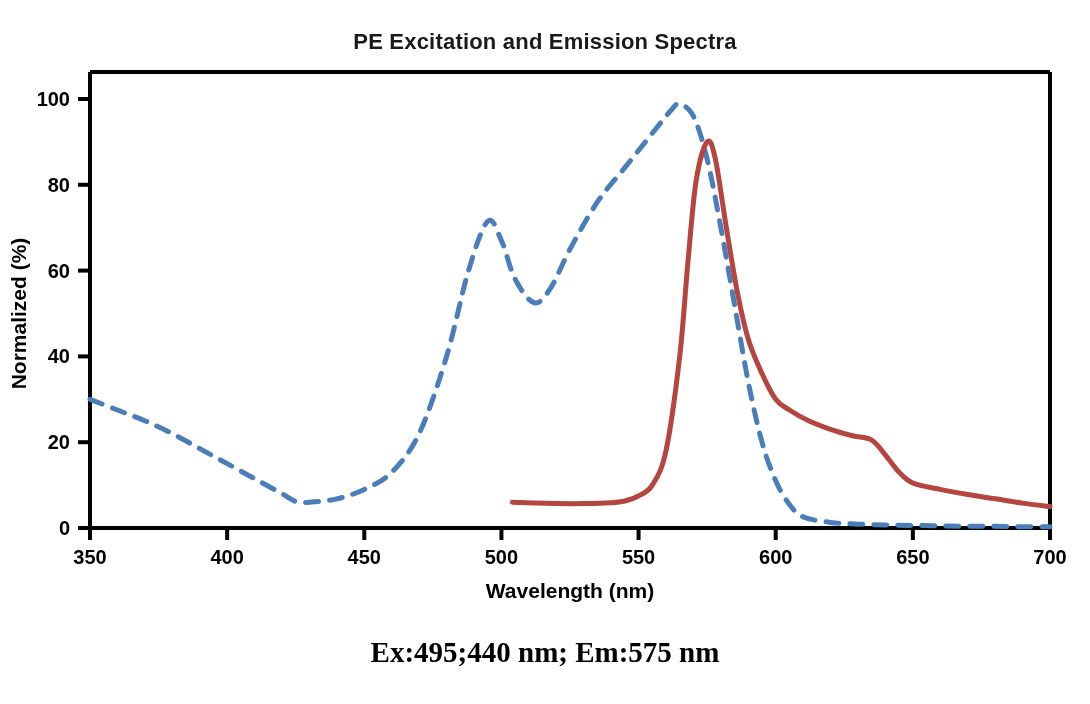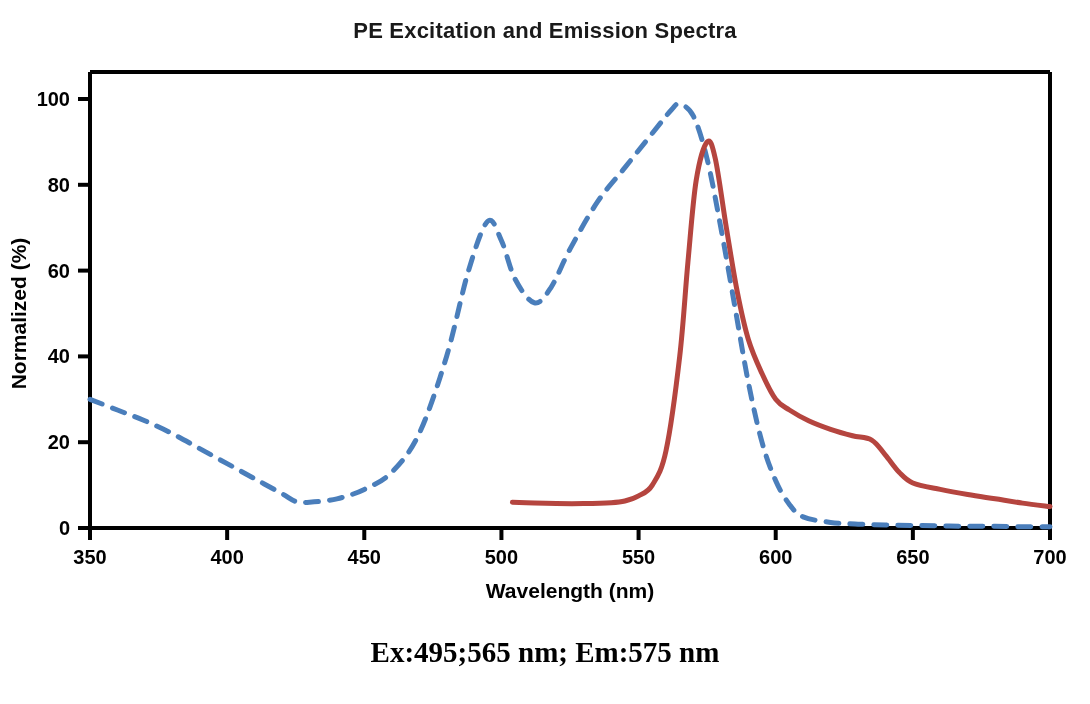--- a/index.html
+++ b/index.html
@@ -16,21 +16,21 @@
     position: relative;
   }
   #page {
     position: relative;
     width: 1090px;
     height: 704px;
   }
   #chart-title {
     position: absolute;
     left: 0;
-    top: 18px;
+    top: 29px;
     width: 1090px;
     text-align: center;
     font-family: "Liberation Sans", sans-serif;
     font-weight: bold;
     font-size: 22px;
     letter-spacing: 0.2px;
     color: #1a1a1a;
   }
   #plot-svg {
     position: absolute;
@@ -100,15 +100,15 @@
       <line x1="912.8571428571428" y1="528" x2="912.8571428571428" y2="540" stroke="#000000" stroke-width="4"></line>
       <text x="912.8571428571428" y="564" text-anchor="middle" class="tick-label">650</text>
       <line x1="1050" y1="528" x2="1050" y2="540" stroke="#000000" stroke-width="4"></line>
       <text x="1050" y="564" text-anchor="middle" class="tick-label">700</text>
       <text x="570" y="598" text-anchor="middle" class="axis-label">Wavelength (nm)</text>
       <text x="26" y="313.5" text-anchor="middle" transform="rotate(-90 26 313.5)" class="axis-label">Normalized (%)</text>
       <path d="M 90.00 399.30 C 94.57 401.09, 108.29 406.45, 117.43 410.02 C 126.57 413.60, 135.71 416.82, 144.86 420.75 C 154.00 424.68, 163.14 428.97, 172.29 433.62 C 181.43 438.27, 190.57 443.63, 199.71 448.63 C 208.86 453.64, 218.00 458.64, 227.14 463.65 C 236.29 468.65, 245.43 473.66, 254.57 478.67 C 263.71 483.67, 275.14 489.89, 282.00 493.68 C 288.86 497.47, 291.14 499.97, 295.71 501.40 C 300.29 502.83, 302.57 502.69, 309.43 502.26 C 316.29 501.83, 327.71 500.97, 336.86 498.83 C 346.00 496.68, 355.14 493.82, 364.29 489.39 C 373.43 484.96, 382.57 481.53, 391.71 472.23 C 400.86 462.94, 410.00 452.93, 419.14 433.62 C 428.29 414.31, 438.34 383.57, 446.57 356.40 C 454.80 329.23, 461.66 293.12, 468.51 270.60 C 475.37 248.08, 482.23 226.27, 487.71 221.26 C 493.20 216.26, 496.86 230.92, 501.43 240.57 C 506.00 250.22, 509.66 268.81, 515.14 279.18 C 520.63 289.55, 528.40 301.34, 534.34 302.77 C 540.29 304.20, 544.86 296.70, 550.80 287.76 C 556.74 278.82, 562.23 263.45, 570.00 249.15 C 577.77 234.85, 588.29 215.54, 597.43 201.96 C 606.57 188.37, 615.71 179.08, 624.86 167.64 C 634.00 156.20, 644.51 142.97, 652.29 133.32 C 660.06 123.67, 666.91 114.59, 671.49 109.73 C 676.06 104.86, 676.06 103.08, 679.71 104.15 C 683.37 105.22, 688.86 107.01, 693.43 116.16 C 698.00 125.31, 702.57 140.47, 707.14 159.06 C 711.71 177.65, 716.29 203.39, 720.86 227.70 C 725.43 252.01, 730.00 279.18, 734.57 304.92 C 739.14 330.66, 743.71 359.26, 748.29 382.14 C 752.86 405.02, 757.43 425.75, 762.00 442.20 C 766.57 458.64, 771.14 470.44, 775.71 480.81 C 780.29 491.18, 784.86 498.40, 789.43 504.40 C 794.00 510.41, 796.29 513.84, 803.14 516.85 C 810.00 519.85, 821.43 521.21, 830.57 522.42 C 839.71 523.64, 848.86 523.71, 858.00 524.14 C 867.14 524.57, 876.29 524.78, 885.43 525.00 C 894.57 525.21, 903.71 525.28, 912.86 525.43 C 922.00 525.57, 931.14 525.71, 940.29 525.86 C 949.43 526.00, 958.57 526.21, 967.71 526.28 C 976.86 526.36, 986.00 526.21, 995.14 526.28 C 1004.29 526.36, 1013.43 526.64, 1022.57 526.71 C 1031.71 526.78, 1045.43 526.71, 1050.00 526.71" fill="none" stroke="#4A7EBB" stroke-width="5" stroke-linecap="round" stroke-linejoin="round" stroke-dasharray="13 11"></path>
       <path d="M 512.40 502.26 C 516.06 502.40, 527.03 502.90, 534.34 503.12 C 541.66 503.33, 548.06 503.48, 556.29 503.55 C 564.51 503.62, 574.57 503.69, 583.71 503.55 C 592.86 503.40, 604.29 503.12, 611.14 502.69 C 618.00 502.26, 620.29 502.12, 624.86 500.97 C 629.43 499.83, 634.00 498.47, 638.57 495.82 C 643.14 493.18, 647.71 492.61, 652.29 485.10 C 656.86 477.59, 661.43 472.23, 666.00 450.78 C 670.57 429.33, 676.06 387.86, 679.71 356.40 C 683.37 324.94, 685.20 291.33, 687.94 262.02 C 690.69 232.70, 692.97 200.53, 696.17 180.51 C 699.37 160.49, 703.94 145.47, 707.14 141.90 C 710.34 138.32, 712.17 144.76, 715.37 159.06 C 718.57 173.36, 722.69 205.54, 726.34 227.70 C 730.00 249.87, 733.66 273.46, 737.31 292.05 C 740.97 310.64, 744.17 325.65, 748.29 339.24 C 752.40 352.83, 757.43 363.55, 762.00 373.56 C 766.57 383.57, 771.14 393.22, 775.71 399.30 C 780.29 405.38, 783.94 406.45, 789.43 410.02 C 794.91 413.60, 801.77 417.53, 808.63 420.75 C 815.49 423.97, 823.26 426.83, 830.57 429.33 C 837.89 431.83, 845.66 433.98, 852.51 435.76 C 859.37 437.55, 866.23 436.84, 871.71 440.06 C 877.20 443.27, 880.86 449.71, 885.43 455.07 C 890.00 460.43, 894.57 467.58, 899.14 472.23 C 903.71 476.88, 906.00 480.09, 912.86 482.95 C 919.71 485.81, 931.14 487.46, 940.29 489.39 C 949.43 491.32, 958.57 492.97, 967.71 494.54 C 976.86 496.11, 986.00 497.40, 995.14 498.83 C 1004.29 500.26, 1013.43 501.83, 1022.57 503.12 C 1031.71 504.40, 1045.43 505.98, 1050.00 506.55" fill="none" stroke="#B5453F" stroke-width="5" stroke-linecap="round" stroke-linejoin="round"></path>
     </svg>
 
-  <div id="caption">Ex:495;565 nm; Em:575 nm</div>
+  <div id="caption">Ex:495;440 nm; Em:575 nm</div>
 
 </div>
 
 </body></html>

